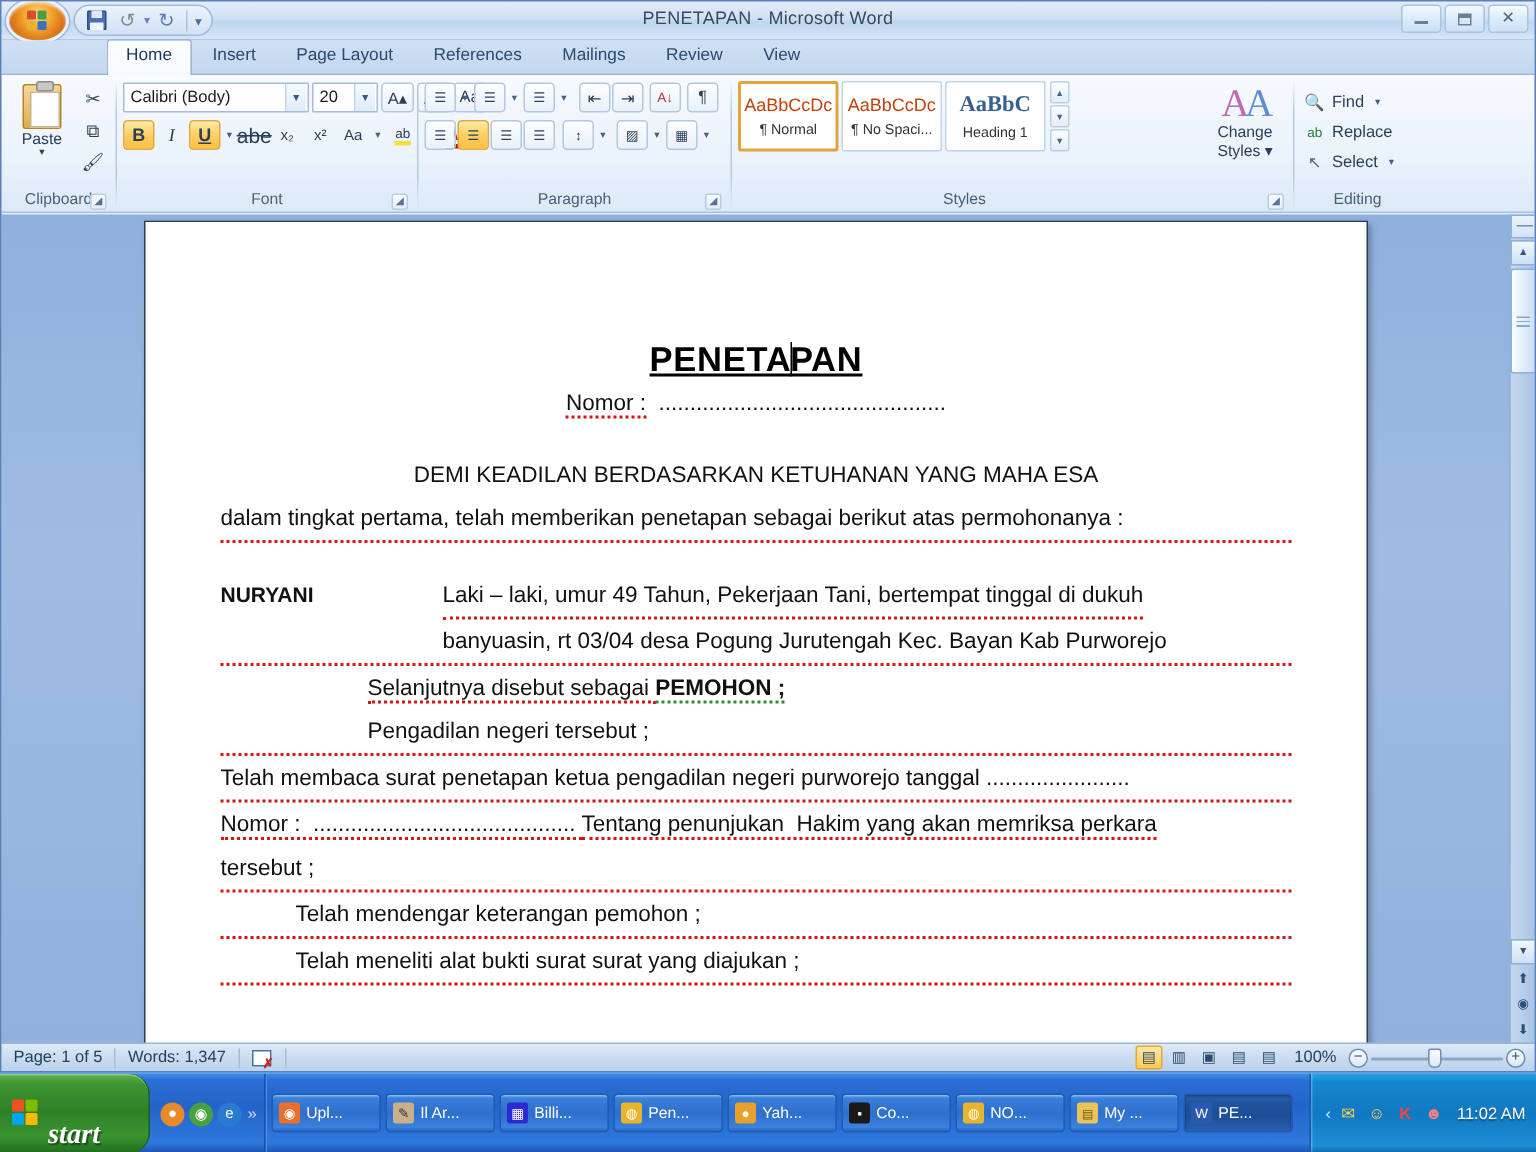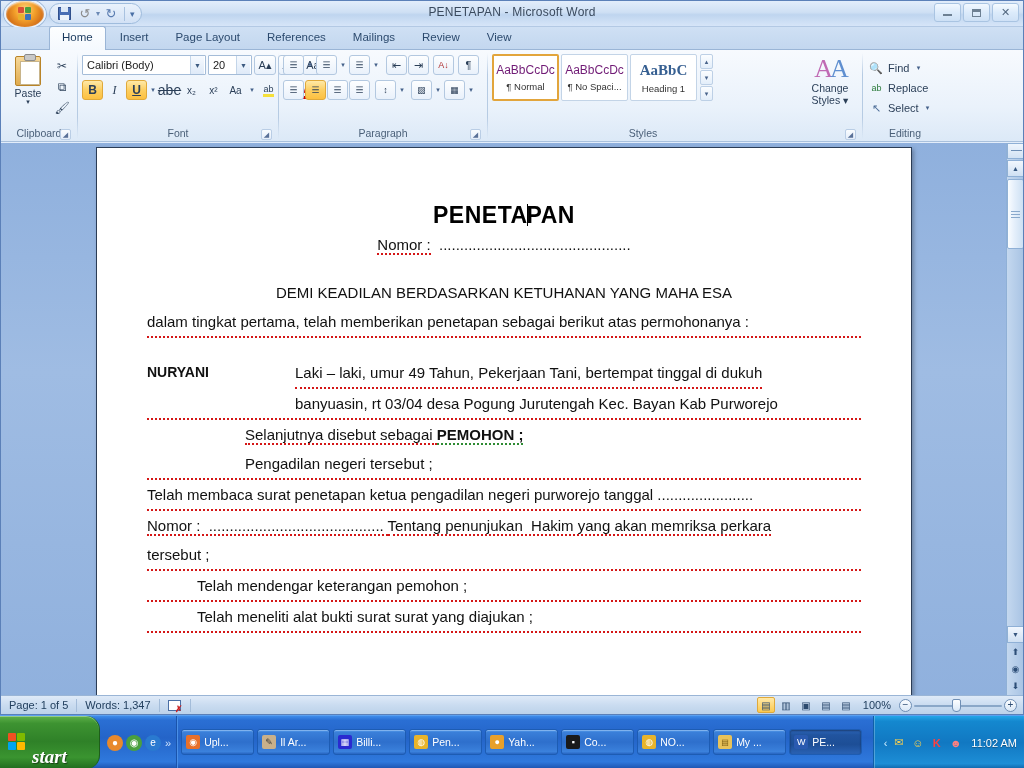--- a/index.html
+++ b/index.html
@@ -78,21 +78,21 @@
   }
   .wc.close { background: linear-gradient(180deg,#f6fbff 0%,#dcebfb 50%,#cfe1f6 100%); }
   .wc .min-g { width:9px; height:2px; background:#6d8093; margin-top:5px; }
   .wc .res-g { width:9px; height:8px; border:1px solid #6d8093; border-top-width:3px; }
 
   
   #tabstrip {
     position: relative; height: 23px;
     background: linear-gradient(180deg,#cfe0f4 0%,#c3d7ef 100%);
     border-bottom: 1px solid #9ab5d6;
-    padding-left: 48px;
+    padding-left: 70px;
     display: flex; align-items: flex-end;
   }
   .tab {
     padding: 3px 12px 4px; font-size: 11.5px; color: #2c4a6e;
     border: 1px solid transparent; border-bottom: none;
     border-radius: 3px 3px 0 0; margin-right: 1px; line-height: 15px;
   }
   .tab.active {
     background: linear-gradient(180deg,#fdfeff 0%,#f4f9fe 100%);
     border-color: #9ab5d6; color: #1a3a5e;
@@ -178,21 +178,21 @@
 
   
   #grp-styles { width: 310px; }
   .style-gallery { display:flex; align-items:flex-start; gap: 2px; }
   .style-chip {
     width: 67px; height: 47px; border: 1px solid #c3d4e7; background:#fff;
     display:flex; flex-direction:column; align-items:center; justify-content:center;
     border-radius: 2px; overflow:hidden;
   }
   .style-chip.sel { border: 2px solid #e2a53c; box-shadow: inset 0 0 0 1px #fff; }
-  .style-chip .sample { font-size: 12px; color:#701a75; white-space:nowrap; }
+  .style-chip .sample { font-size: 12px; color:#c2410c; white-space:nowrap; }
   .style-chip .sample.h1 { font-size: 15px; font-weight: bold; color:#365f91; font-family:"Liberation Serif", serif; }
   .style-chip .sample.h2 { font-size: 13px; font-weight: bold; color:#4f81bd; font-family:"Liberation Serif", serif; }
   .style-chip .nm { font-size: 9.5px; color:#333; margin-top:4px; white-space:nowrap; }
   .gallery-scroll { display:flex; flex-direction:column; gap:1px; margin-left:1px; }
   .gs-btn {
     width: 13px; height: 15px; border:1px solid #bdd0e6; border-radius:2px;
     background: linear-gradient(180deg,#fbfdff,#e3eefa);
     font-size: 7px; color:#49648b; display:flex; align-items:center; justify-content:center;
   }
 
@@ -218,21 +218,21 @@
   }
   #page-inner { padding: 52px 50px 0 50px; }
 
   .ln { position: relative; color: #111; font-size: 15px; line-height: 29px; white-space: pre; font-family: "Liberation Sans", sans-serif; }
   .ctr { text-align: center; }
   .sq { border-bottom: 2px dotted #d41616; padding-bottom:0; }
   .sqg { border-bottom: 2px dotted #2e8b33; }
   .b { font-weight: bold; }
   #doc-title {
     font-size: 23px; font-weight: bold; text-align:center; letter-spacing:.5px;
-    line-height: 30px; position: relative;
+    text-decoration: underline; line-height: 30px; position: relative; margin-top: 24px;
   }
   #caret {
     display:inline-block; width:1px; height:22px; background:#000; position:relative; top:3px;
     margin: 0 -1px;
   }
   .ln.indent1 { padding-left: 50px; }
   .ln.indent2 { padding-left: 98px; }
   .ln.indent3 { padding-left: 148px; }
   .nur-row { display:flex; }
   .nur-name { width: 148px; font-weight: bold; font-size: 14px; }

